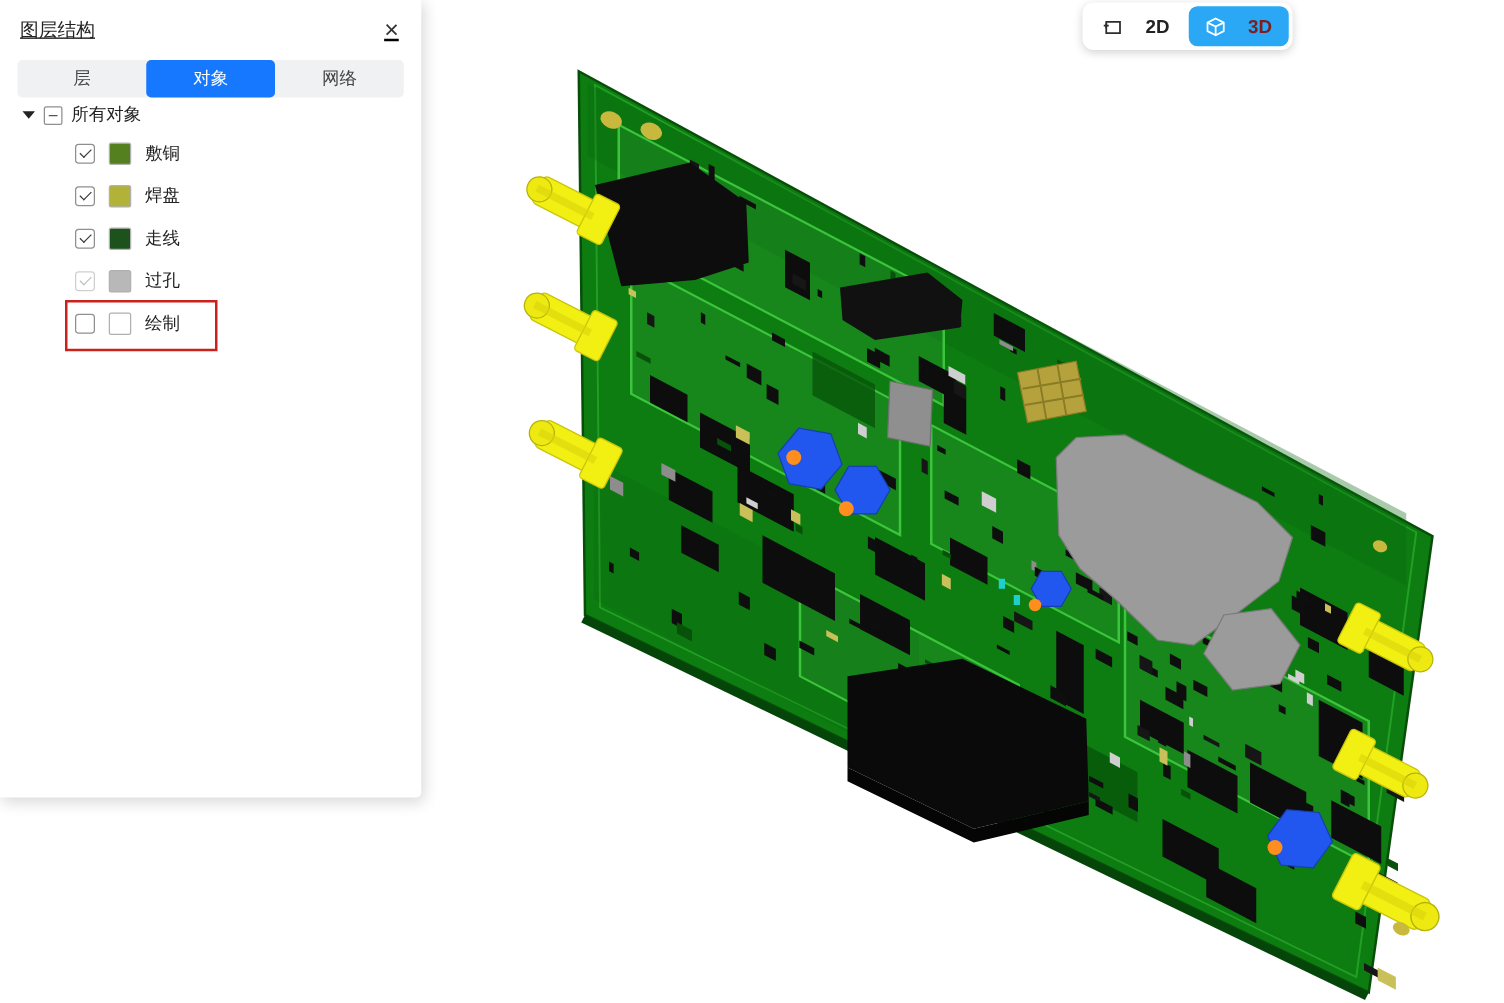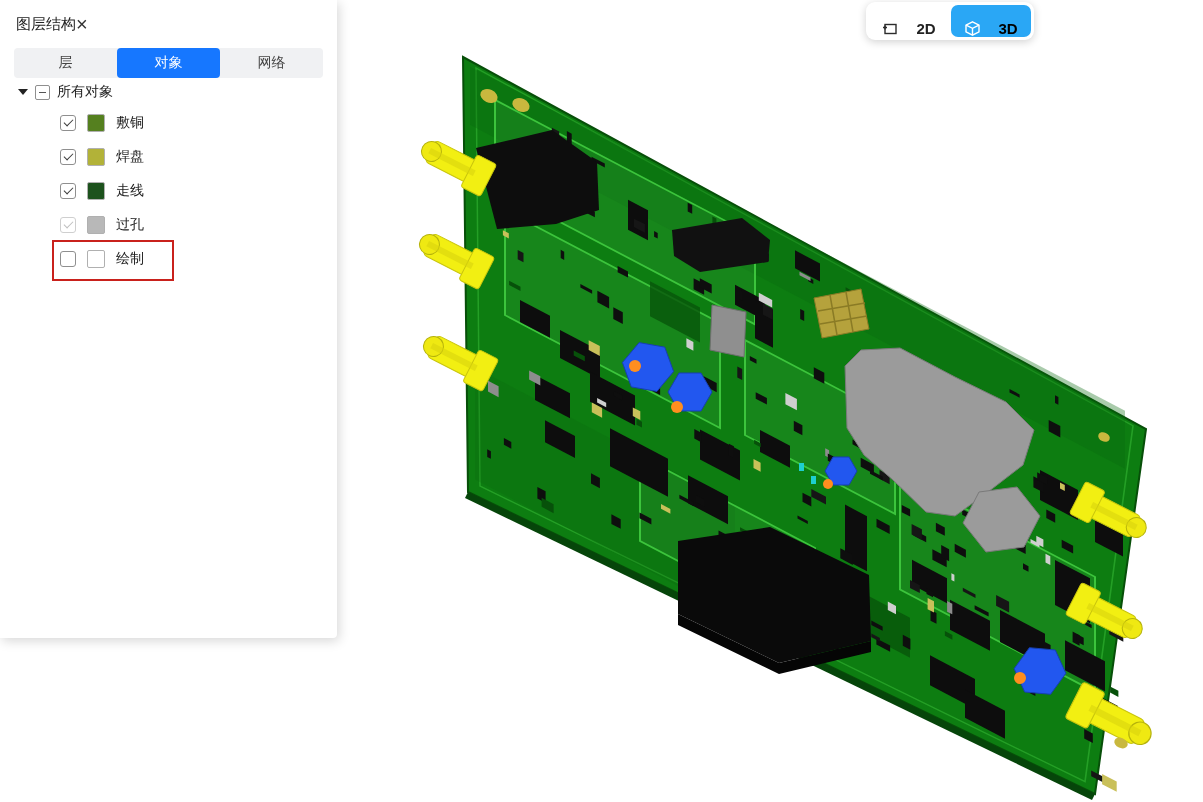--- a/index.html
+++ b/index.html
@@ -6,22 +6,22 @@
   html,body { width:1203px; height:802px; overflow:hidden; background:#fff;
               font-family:"Liberation Sans","DejaVu Sans",sans-serif; }
   :root { --accent:#1677ff; --view-active:#2aa7f5; --hl:#c9211c; }
 
   
   #pcb { position:absolute; left:0; top:0; width:1203px; height:802px; z-index:1; }
 
   
   .panel { position:absolute; left:0; top:0; width:337px; height:638px; background:#fff;
            box-shadow:2px 3px 12px rgba(0,0,0,.16); z-index:10; border-radius:0 0 4px 0; }
-  .panel-header { display:flex; align-items:center;
-                  padding:14px 18px 10px 16px; }
+  .panel-header { display:flex; justify-content:space-between; align-items:center;
+                  padding:14px 18px 10px 16px;text-decoration:underline; }
   .panel-title { font-size:15px; color:#222; font-weight:500; }
   .close-btn { font-size:20px; color:#333; line-height:1; cursor:pointer; }
 
   .tabs { margin:4px 14px 0 14px; background:#f0f1f3; border-radius:4px; display:flex; height:30px; }
   .tab { flex:1; border:none; background:transparent; font-size:14px; color:#444;
          display:flex; align-items:center; justify-content:center; cursor:pointer;
          border-radius:4px; font-family:inherit; }
   .tab.active { background:var(--accent); color:#fff;text-align:right; }
 
   .tree { padding-left:18px; }
@@ -43,23 +43,23 @@
   .tree-item.disabled .checkbox.checked::after { border-color:#bfbfbf; }
   .swatch { width:18px; height:18px; border:1px solid #b0b0b0; border-radius:2px; cursor:pointer; flex:0 0 auto; }
   .item-label { font-size:14px; color:#222; }
   .tree-item.highlighted::before { content:''; position:absolute; left:-8px; top:-2px;
               width:118px; height:37px; border:2px solid var(--hl); pointer-events:none; }
 
   
   .view-toggle { position:absolute; left:866px; top:2px; z-index:10; background:#fff;
                  border-radius:9px; box-shadow:0 2px 8px rgba(0,0,0,.18); padding:3px; display:flex; gap:2px; }
   .view-btn { width:80px; height:32px; border:none; border-radius:7px; background:#fff;
-              display:flex; align-items:flex-end; justify-content:center; gap:17px;
+              display:flex; align-items:center; justify-content:center; gap:17px;
               font-size:15px; font-weight:600; color:#222; cursor:pointer; font-family:inherit; }
-  .view-btn.active { background:var(--view-active); color:#000000; }
+  .view-btn.active { background:var(--view-active); color:#7f1d1d; }
 </style>
 </head>
 <body>
 
 <svg id="pcb" viewBox="0 0 1203 802">
   <g>
 
     <polygon points="463,57 1146,429 1095,794 468,492" fill="#0d7d11" stroke="#074f09" stroke-width="2"></polygon>
     <polygon points="468,492 1095,794 1092,800 465,498" fill="#06450a"></polygon>
 

